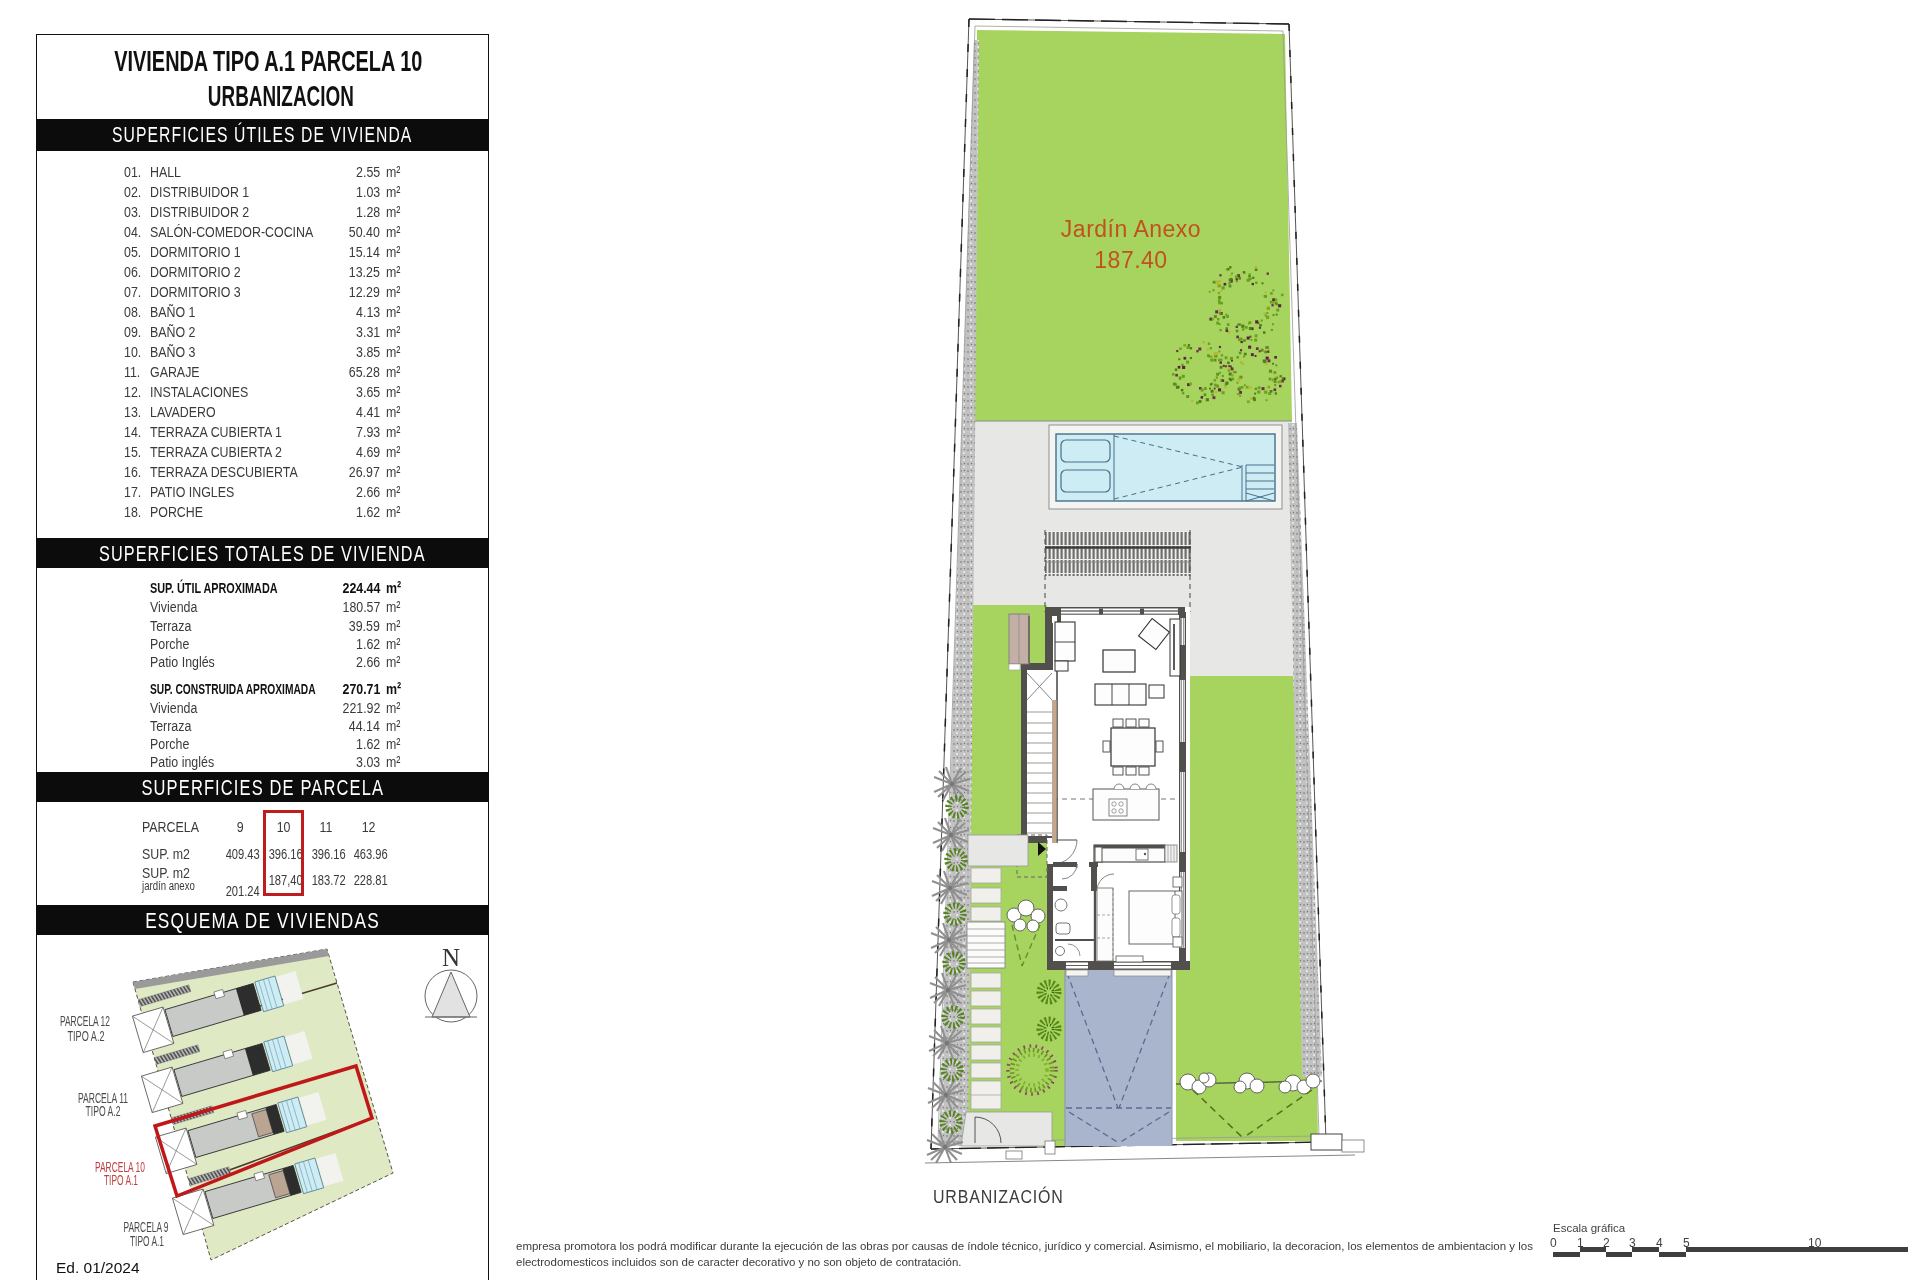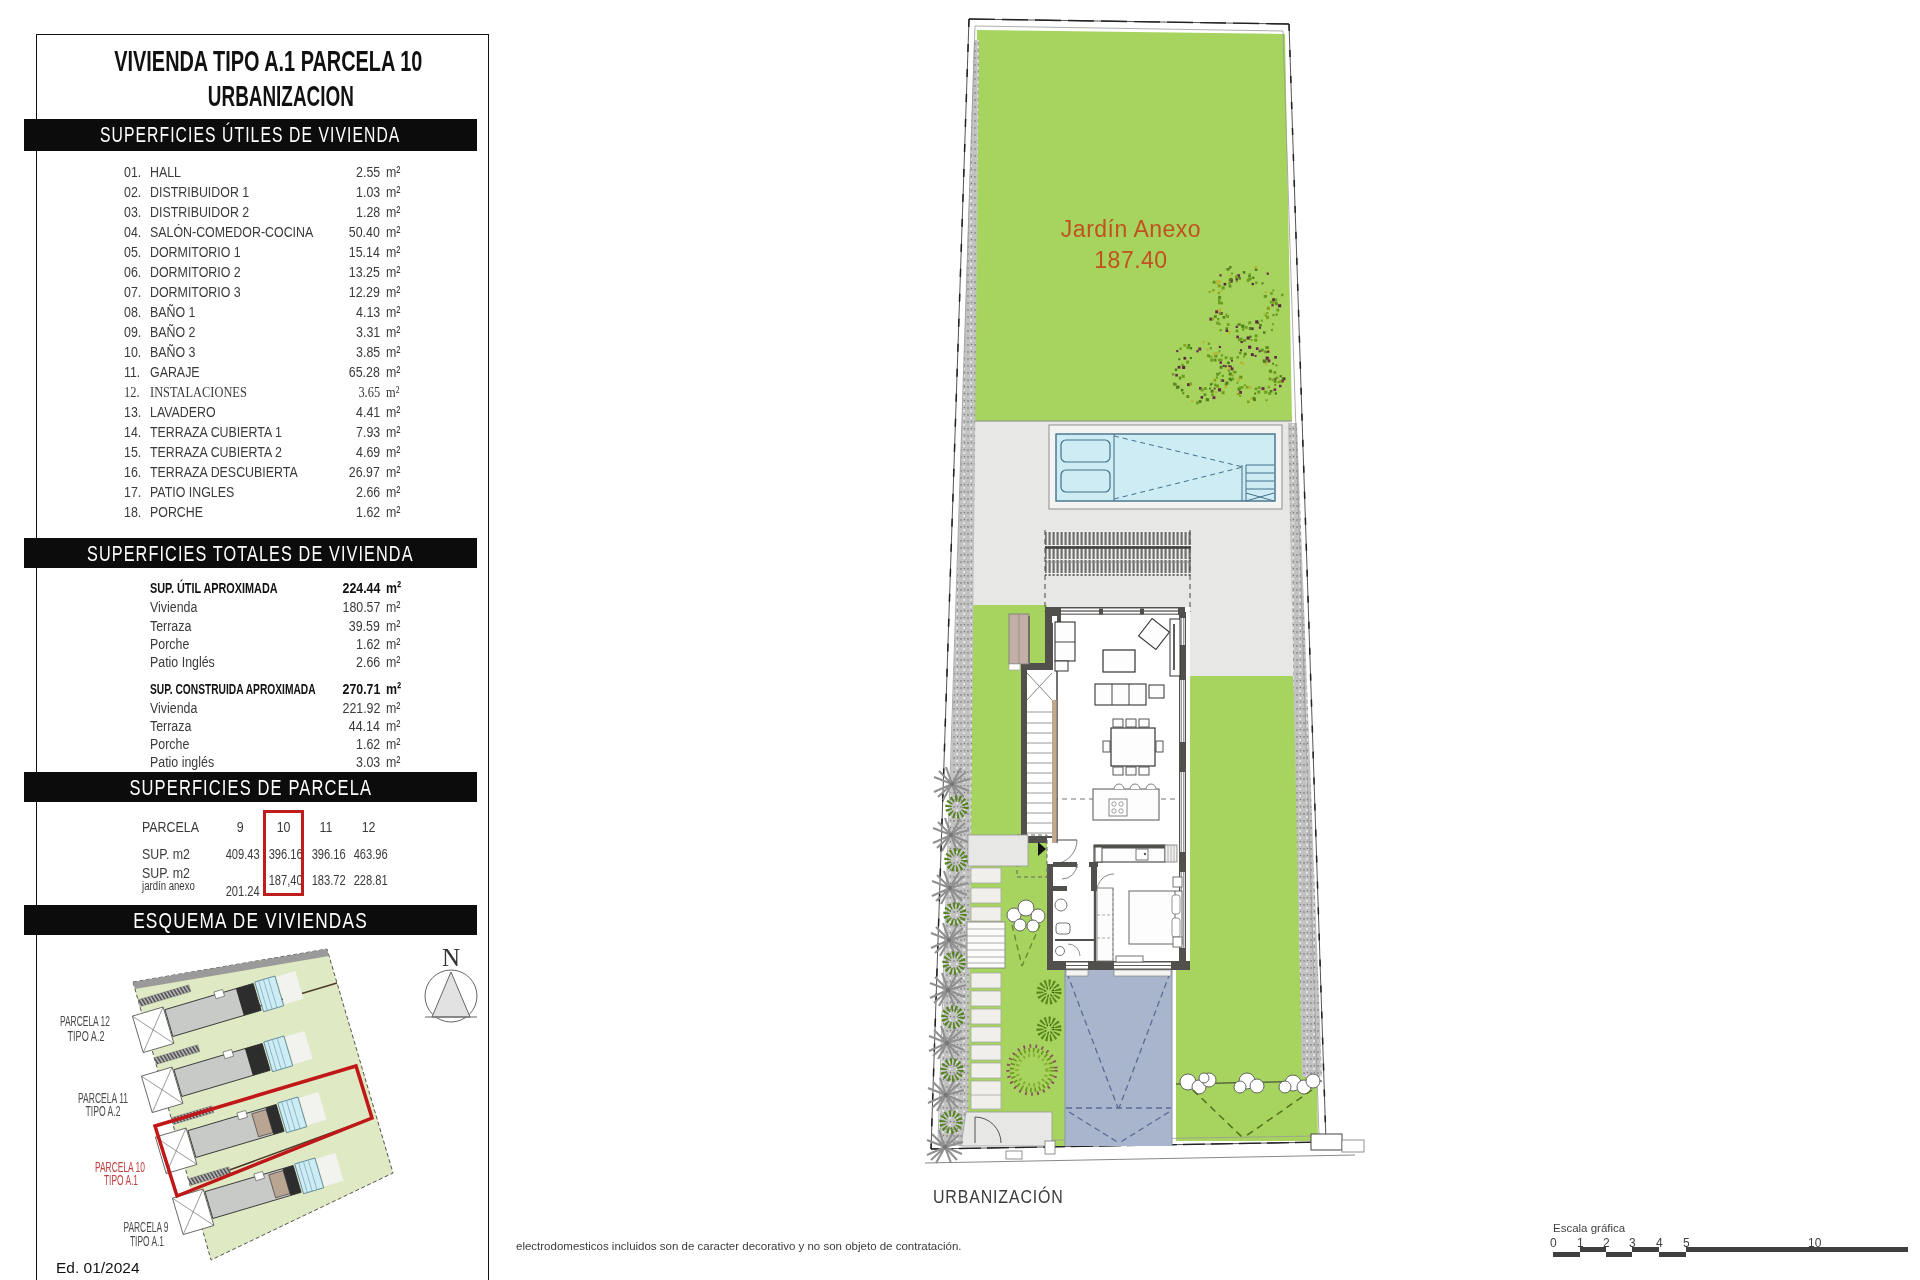--- a/index.html
+++ b/index.html
@@ -1,21 +1,21 @@
 <!DOCTYPE html>
 <html><head>
 <meta charset="utf-8">
 <style>
   html,body{margin:0;padding:0;background:#fff;width:1920px;height:1280px;overflow:hidden;}
   *{box-sizing:border-box;}
   body{font-family:"Liberation Sans", sans-serif;color:#2b2b2b;}
   .abs{position:absolute;}
   .cx{transform-origin:50% 50%;display:inline-block;}
   .cl{transform-origin:0 50%;display:inline-block;white-space:nowrap;}
-  .bar{position:absolute;left:24px;width:453px;height:31px;background:#0c0c0c;color:#fff;text-align:center;}
+  .bar{position:absolute;left:36px;width:453px;height:31px;background:#0c0c0c;color:#fff;text-align:center;}
   .bar span{display:inline-block;font-size:22px;letter-spacing:1.5px;line-height:31px;transform:scaleX(0.82);transform-origin:50% 50%;white-space:nowrap;font-weight:400;}
   .r{position:absolute;left:36px;width:453px;height:20px;font-size:15.5px;color:#3a3a3a;}
   .r .n{position:absolute;left:88px;transform:scaleX(0.8);transform-origin:0 50%;}
   .r .t{position:absolute;left:114px;transform:scaleX(0.8);transform-origin:0 50%;white-space:nowrap;}
   .r .v{position:absolute;right:109px;transform:scaleX(0.8);transform-origin:100% 50%;}
   .r .u{position:absolute;left:350px;transform:scaleX(0.8);transform-origin:0 50%;}
   .b{font-weight:bold;color:#111;}
 </style>
 </head>
 <body>
@@ -88,21 +88,21 @@
       <span class="t">BAÑO 3</span>
       <span class="v">3.85</span>
       <span class="u">m²</span>
     </div>
 <div class="r" style="top:363px;">
       <span class="n">11.</span>
       <span class="t">GARAJE</span>
       <span class="v">65.28</span>
       <span class="u">m²</span>
     </div>
-<div class="r" style="top:383px;font-family:Liberation Serif, serif;">
+<div class="r" style="top:383px;">
       <span class="n">12.</span>
       <span class="t">INSTALACIONES</span>
       <span class="v">3.65</span>
       <span class="u">m²</span>
     </div>
 <div class="r" style="top:403px;">
       <span class="n">13.</span>
       <span class="t">LAVADERO</span>
       <span class="v">4.41</span>
       <span class="u">m²</span>
@@ -983,20 +983,21 @@
 <rect x="1006" y="1151" width="16" height="8" fill="#fff" stroke="#777" stroke-width="0.8"></rect>
 <rect x="1045" y="1141" width="10" height="13" fill="#fff" stroke="#777" stroke-width="0.8"></rect>
 
 <rect x="1311" y="1134" width="31" height="16" fill="#fff" stroke="#444" stroke-width="1"></rect>
 <rect x="1342" y="1140" width="22" height="12" fill="#fff" stroke="#777" stroke-width="0.8"></rect>
 </svg>
 
 <div class="abs" style="left:933px;top:1186px;color:#3c3c3c;"><span class="cl" style="font-size:19px;transform:scaleX(0.84);letter-spacing:1px;">URBANIZACIÓN</span></div>
 
 <div class="abs" style="left:516px;top:1238px;font-size:11.5px;line-height:16.2px;color:#3b3b3b;">
+<div style="white-space:nowrap;"><span class="cl">empresa promotora los podrá modificar durante la ejecución de las obras por causas de índole técnico, jurídico y comercial. Asimismo, el mobiliario, la decoracion, los elementos de ambientacion y los</span></div>
 <div style="white-space:nowrap;"><span class="cl">electrodomesticos incluidos son de caracter decorativo y no son objeto de contratación.</span></div>
 </div>
 
 <div id="escala" class="abs" style="left:1553px;top:1222px;width:360px;font-size:12px;color:#3f3f3f;">
 <div style="position:absolute;left:0;top:0;font-size:11.5px;">Escala gráfica</div>
 <div style="position:absolute;left:-3px;top:14px;">
 <span style="position:absolute;left:0;">0</span>
       <span style="position:absolute;left:27px;">1</span>
       <span style="position:absolute;left:53px;">2</span>
       <span style="position:absolute;left:79px;">3</span>

